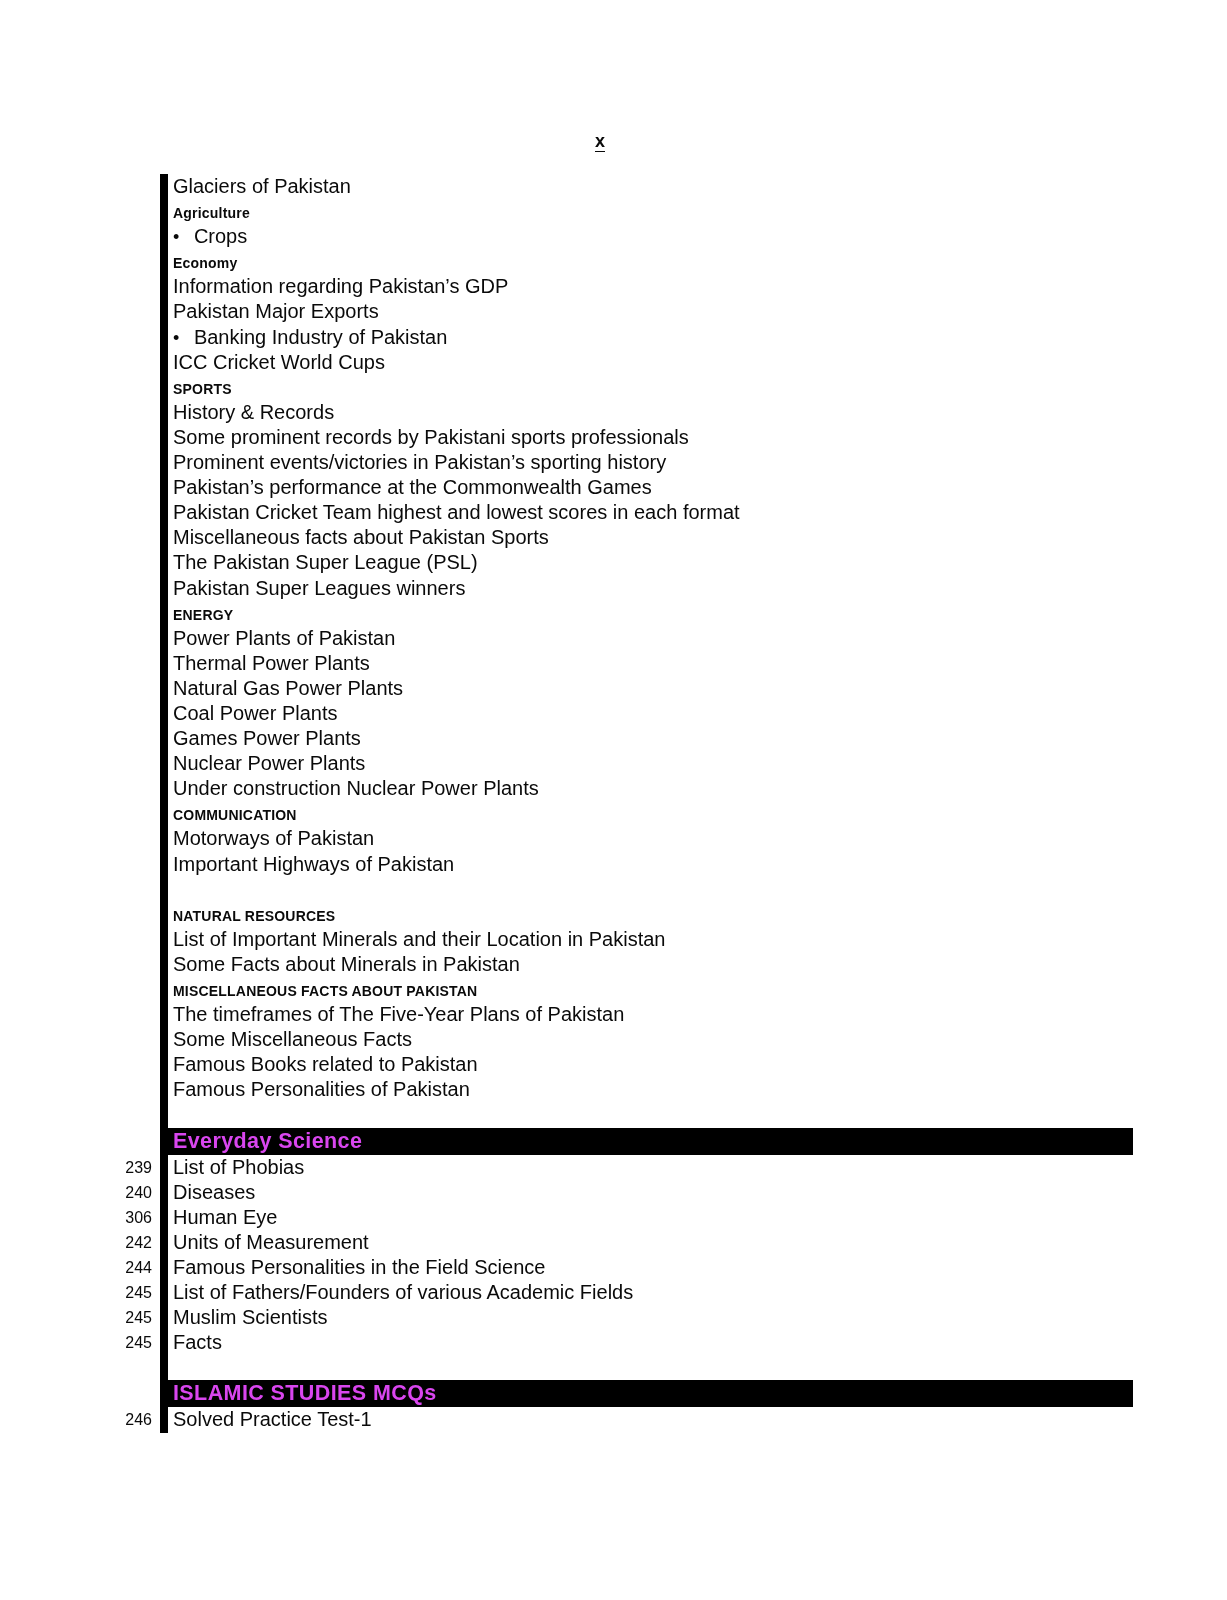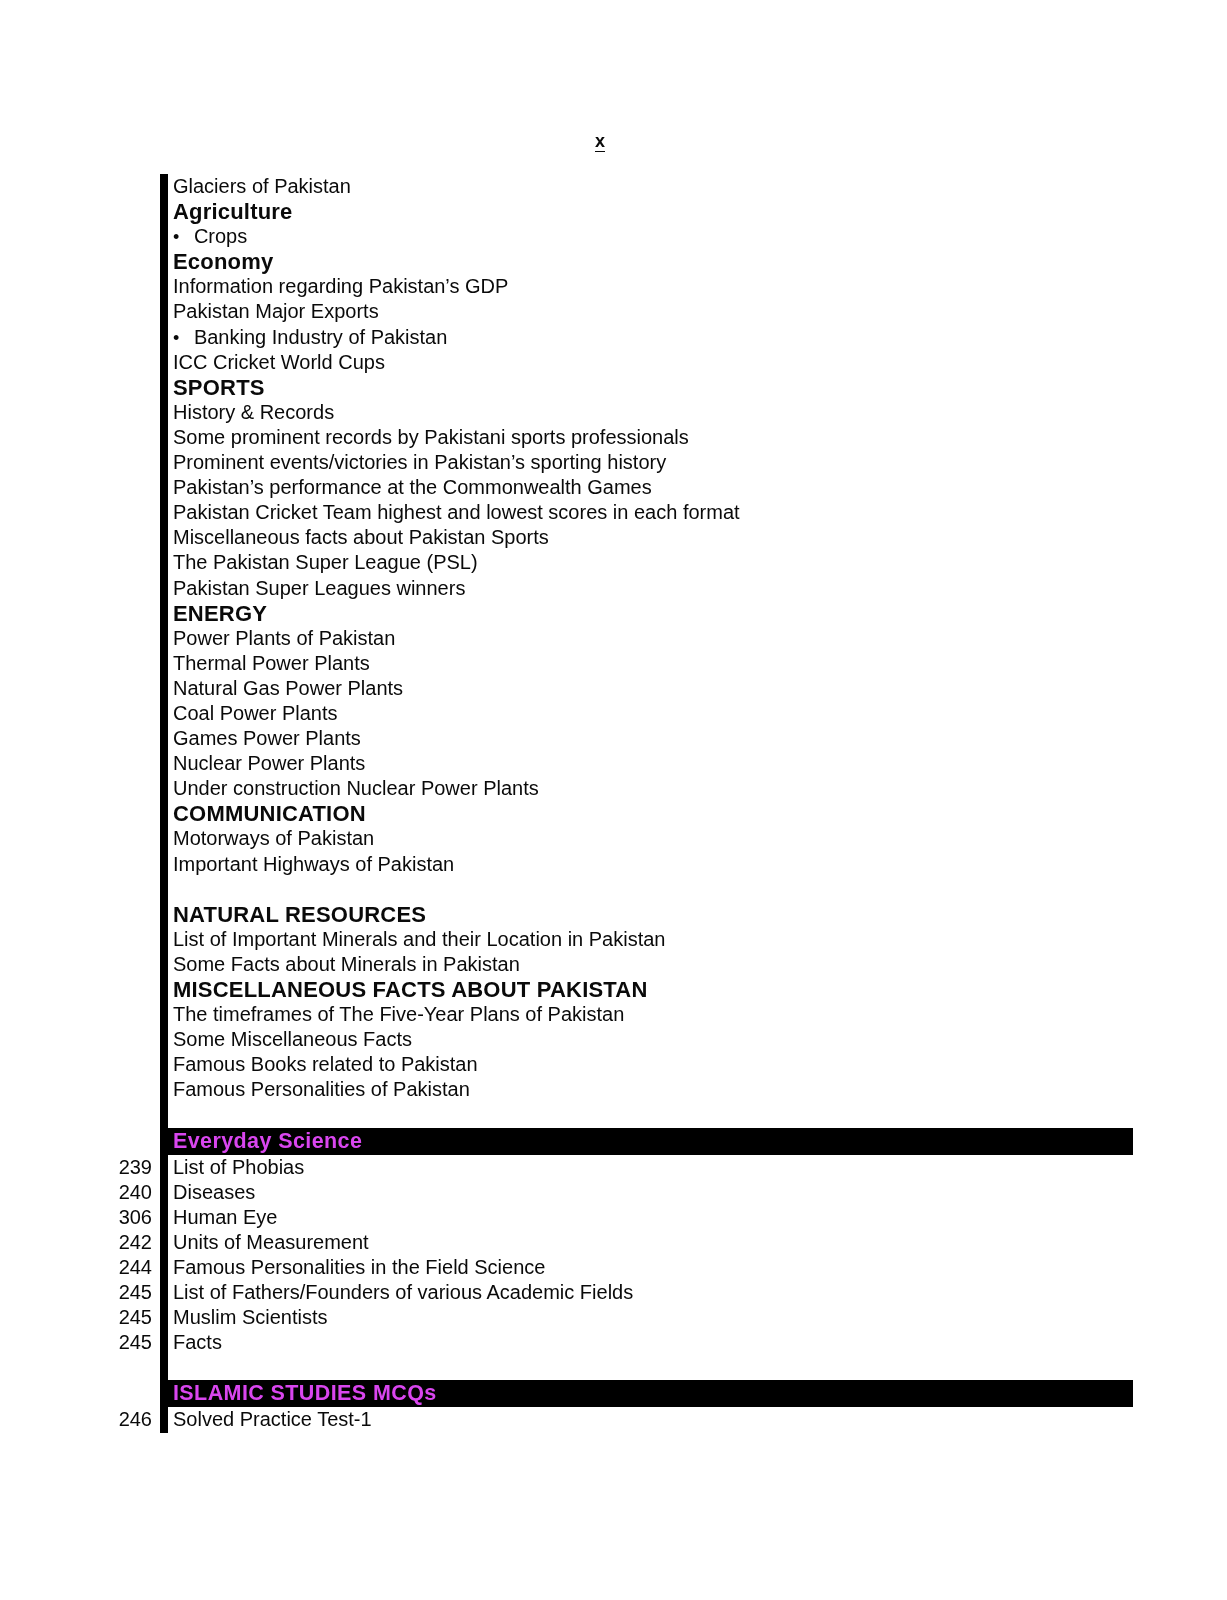--- a/index.html
+++ b/index.html
@@ -32,28 +32,28 @@
     line-height: 25.1px;
     font-size: 20px;
     padding-left: 5px;
     white-space: nowrap;
   }
   .row .pageno {
     position: absolute;
     left: -68px;
     width: 52px;
     text-align: right;
-    font-size: 20px;
+    font-size: 16px;
     color: #0a0a0a;
   }
   .row .bullet-dot { display: none; }
   .row.bullet .bullet-dot { display: inline; margin-right: 9px; font-size: 18px; }
   .row.bold .text {
     font-weight: bold;
-    font-size: 22px;
+    font-size: 14px;
     letter-spacing: 0.2px;
   }
   .row.bar {
     background: #000000;
     height: 27px;
     line-height: 27px;
     margin: 0;
   }
   .row.bar .text {
     color: #d946ef;

